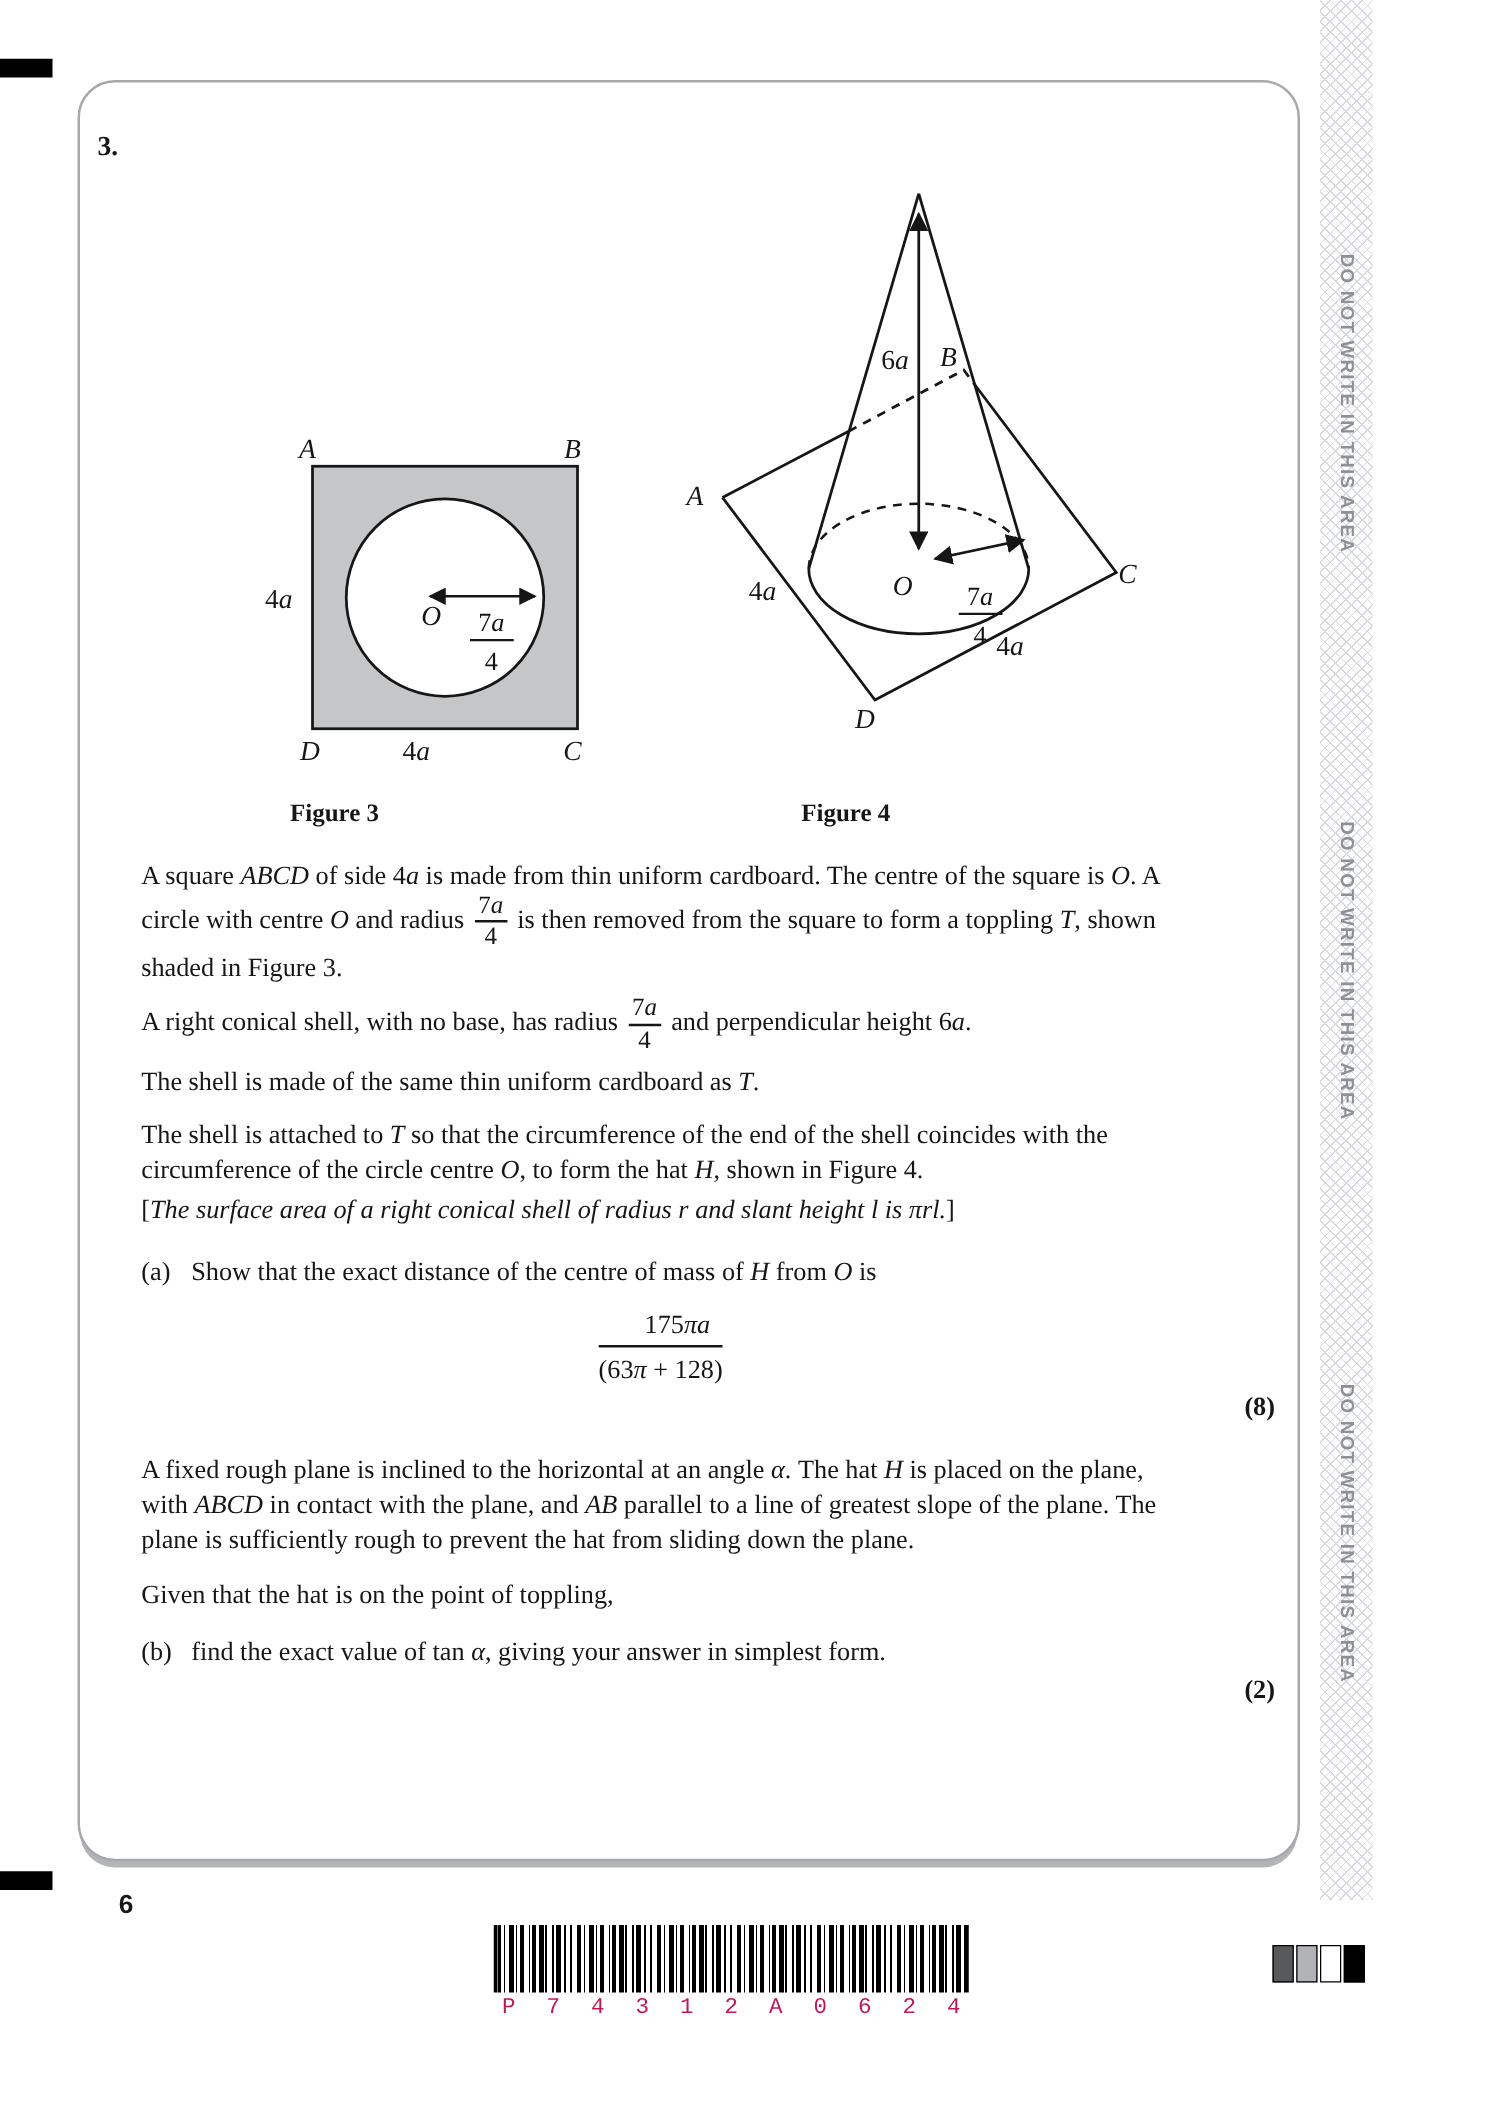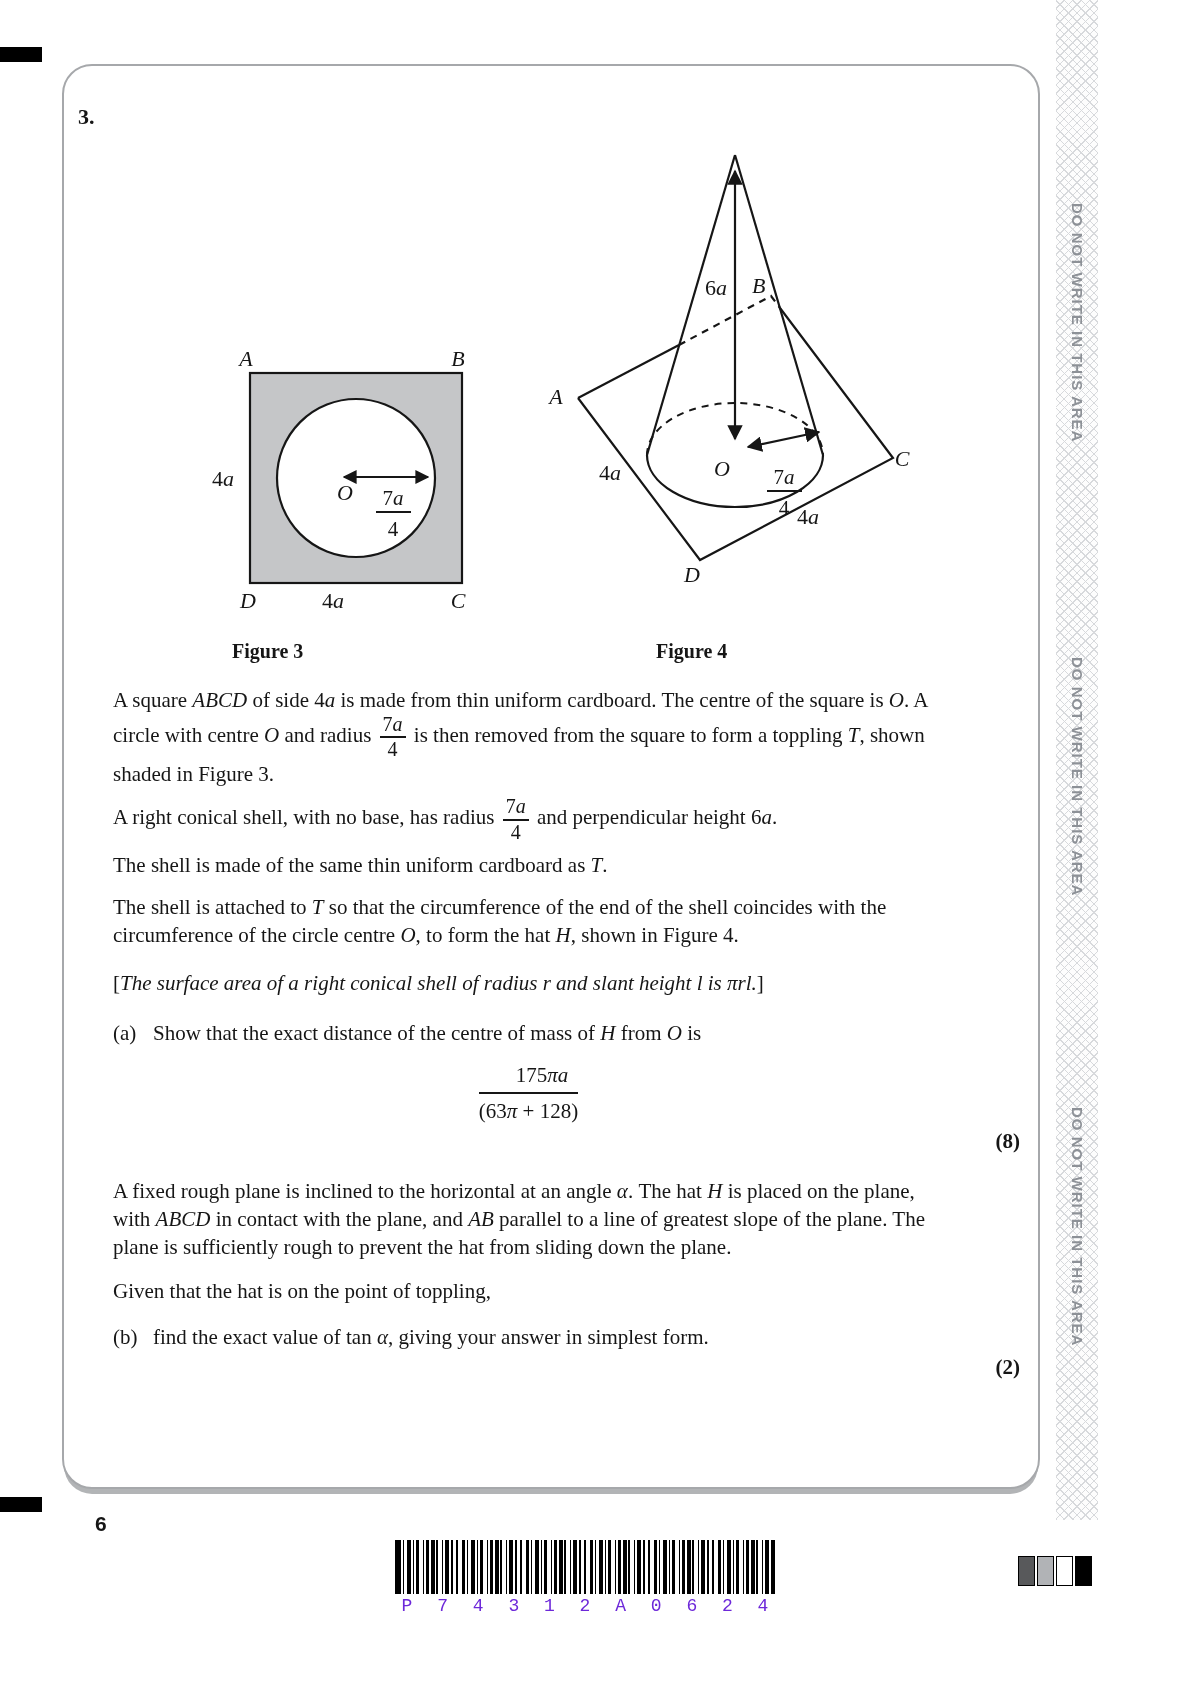--- a/index.html
+++ b/index.html
@@ -36,30 +36,30 @@
     box-shadow:0 7px 0 -2px #b2b4b6;
     background:#fff;
   }
   .qnum { position:absolute; left:14px; top:38px; font-size:22px; font-weight:bold; }
 
   .fig3 { position:absolute; left:126px; top:264px; }
   .fig4 { position:absolute; left:476px; top:79px; }
   .caption { position:absolute; top:574px; width:200px; text-align:left;
              font-size:20px; font-weight:bold; }
   .cap3 { left:168px; }
-  .cap4 { left:592px; }
+  .cap4 { left:577px; }
 
   .fig-text { font-family:"Liberation Serif", serif; font-size:22px; fill:#161616; }
   .fig-text .it, .it { font-style:italic; }
   .fig-small { font-family:"Liberation Serif", serif; font-size:21px; fill:#161616; }
 
   .text-flow { position:absolute; left:49px; top:620px; width:907px; }
   .para, .part { font-size:21px; line-height:28px; width:836px; }
   .mt12 { margin-top:8px; } .mt14 { margin-top:14px; } .mt16 { margin-top:16px; }
-  .mt18 { margin-top:18px; } .mt20 { margin-top:20px; } .mt22 { margin-top:22px; }
+  .mt18 { margin-top:18px; } .mt20 { margin-top:4px; } .mt22 { margin-top:22px; }
 
   .ifrac {
     display:inline-flex; flex-direction:column; align-items:center;
     vertical-align:middle; line-height:1.06; font-size:20px; padding:0 3px;
   }
   .ifrac .fnum { border-bottom:2px solid #161616; padding:0 3px 1px; }
   .ifrac .fden { padding-top:1px; }
 
   .part { display:flex; }
   .part-label { width:40px; flex:0 0 40px; }
@@ -84,21 +84,21 @@
       #000 0 3px, #fff 3px 5px, #000 5px 6px, #fff 6px 9px, #000 9px 13px,
       #fff 13px 15px, #000 15px 16px, #fff 16px 18px, #000 18px 21px, #fff 21px 25px,
       #000 25px 26px, #fff 26px 28px, #000 28px 31px, #fff 31px 33px, #000 33px 37px,
       #fff 37px 38px, #000 38px 40px, #fff 40px 44px, #000 44px 45px, #fff 45px 47px,
       #000 47px 51px, #fff 51px 53px, #000 53px 55px, #fff 55px 58px, #000 58px 60px,
       #fff 60px 64px);
     border-left:3px solid #000; border-right:3px solid #000;
   }
   .barcode-text {
     text-align:center; font-family:"Liberation Mono", monospace;
-    font-size:18px; word-spacing:14px; margin-top:2px; color:#6d28d9;
+    font-size:18px; word-spacing:14px; margin-top:2px; color:#be185d;
   }
   .cal-squares { position:absolute; left:1018px; top:1556px; display:flex; gap:2px; }
   .sq { width:17px; height:30px; border:1px solid #000; display:inline-block; }
   .sq1 { background:#58595b; } .sq2 { background:#b1b3b6; }
   .sq3 { background:#ffffff; } .sq4 { background:#000000; }
 </style>
 </head>
 <body>
 
 <div class="page">

